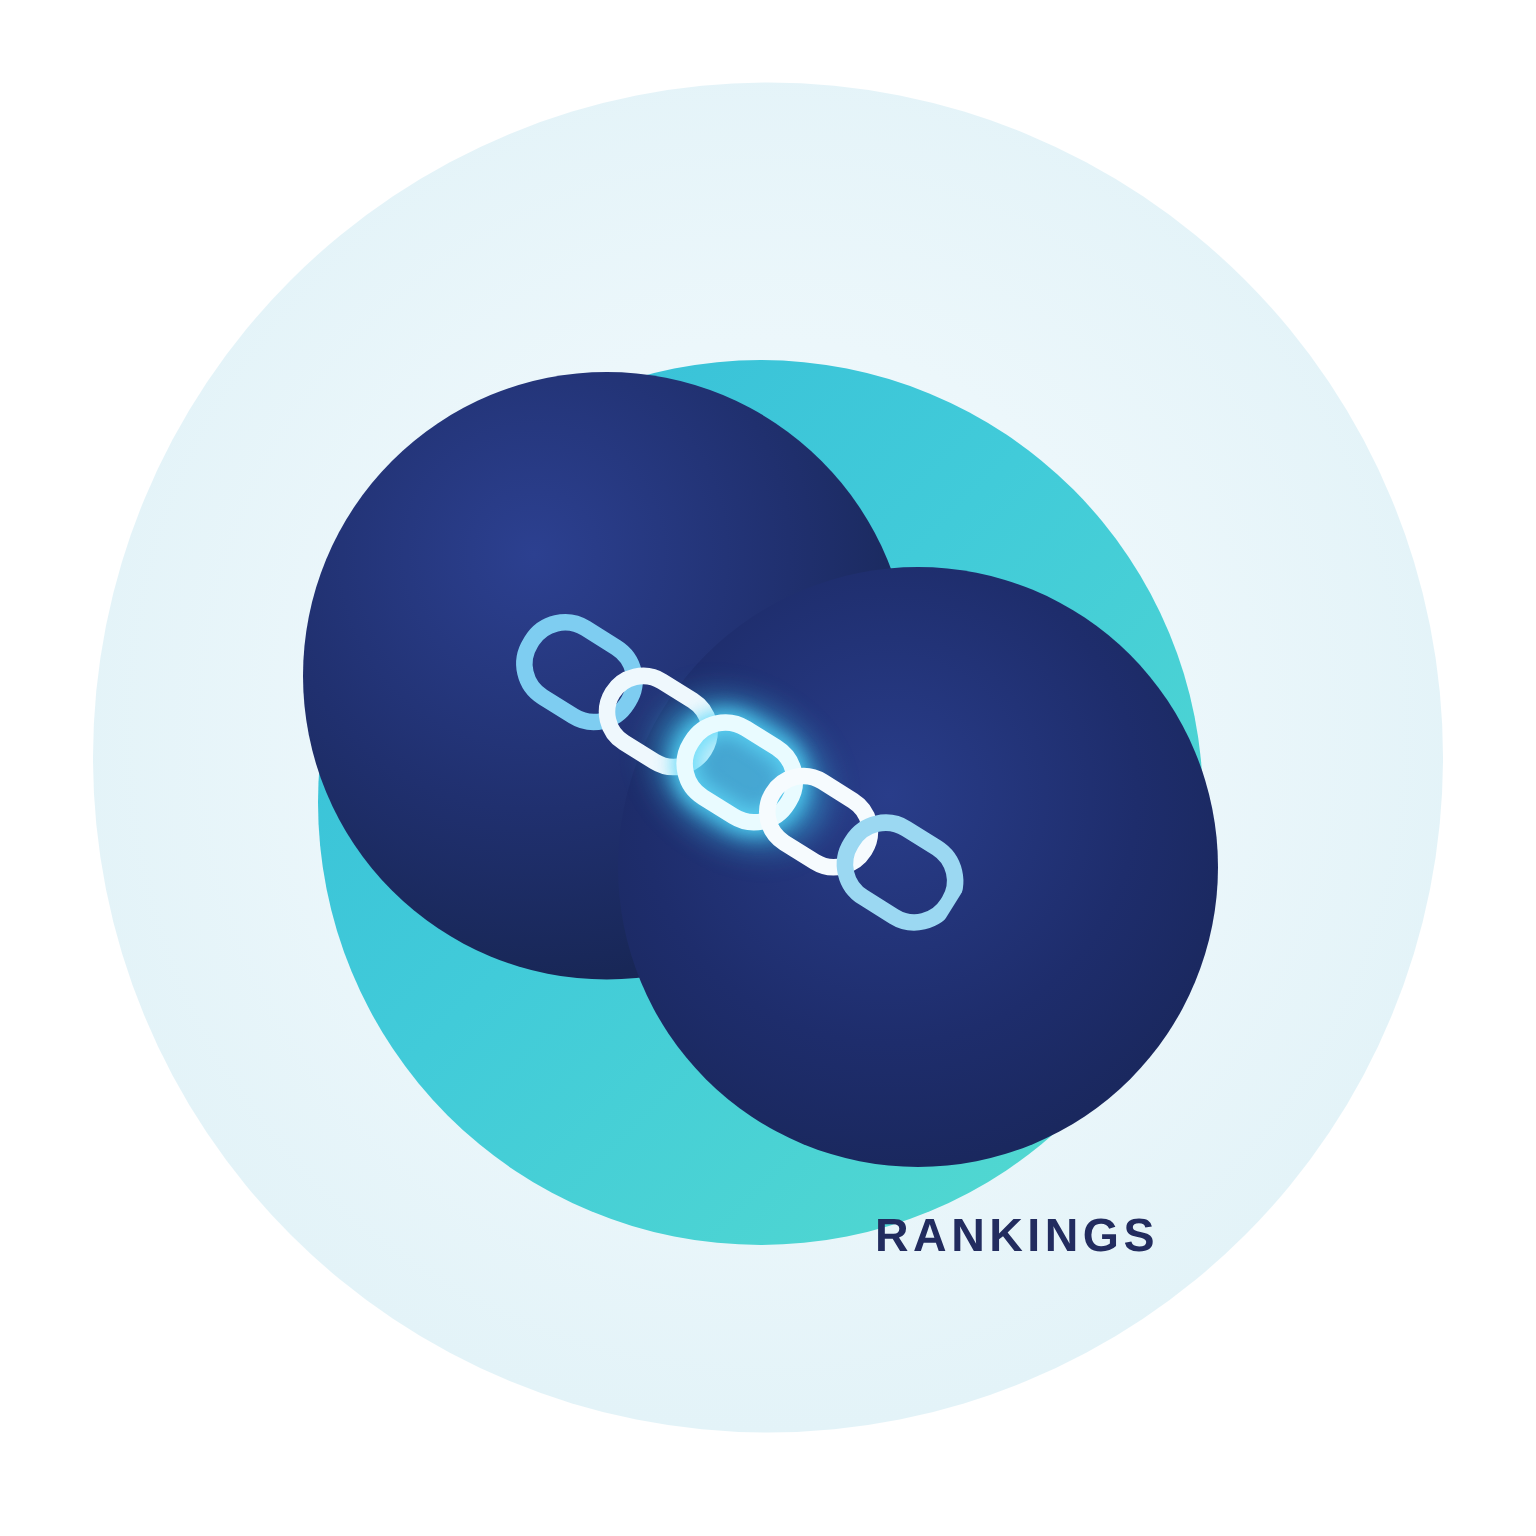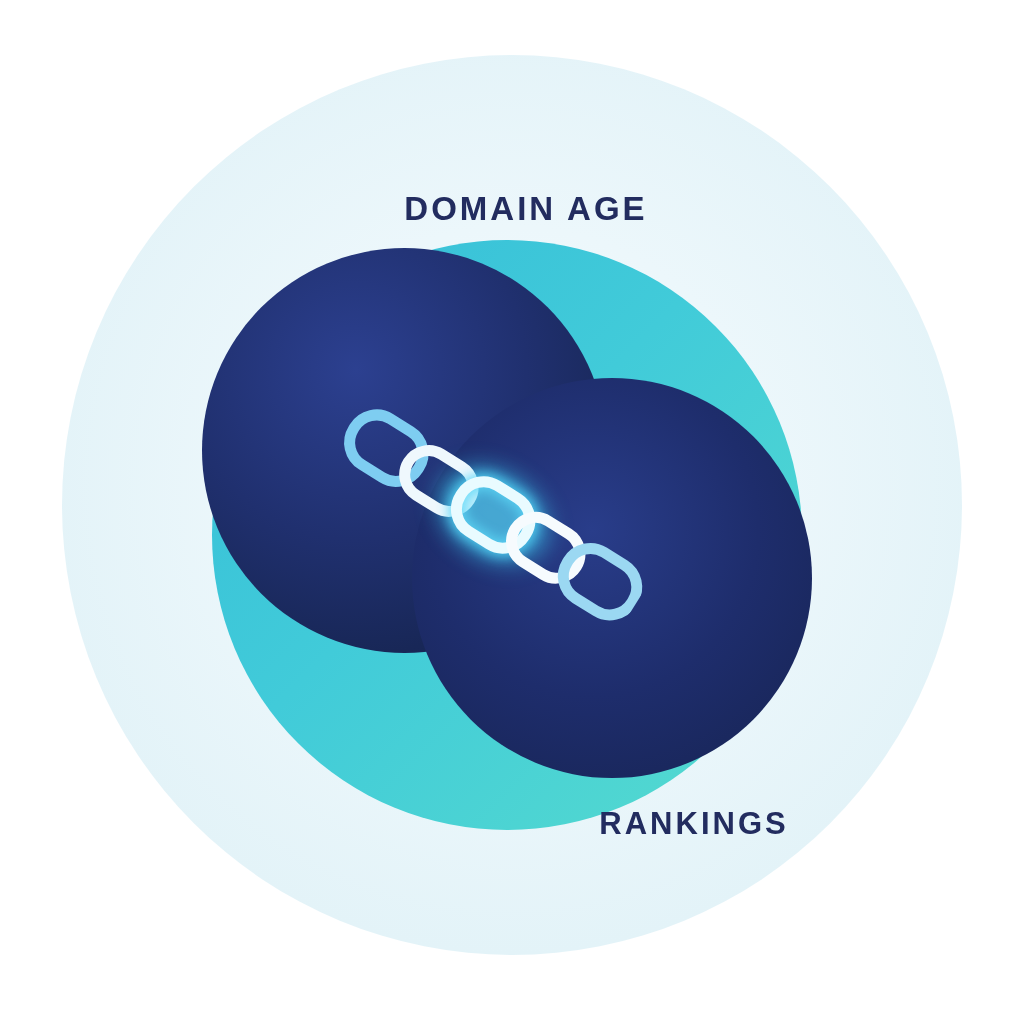--- a/index.html
+++ b/index.html
@@ -55,21 +55,20 @@
     letter-spacing: 3px;
     white-space: nowrap;
   }
   .label-top {
     left: 526px; top: 190px;
     font-size: 33px;
   }
   .label-bottom {
     left: 678px; top: 806px;
     font-size: 31px;
-    margin-left: 16px;
   }
 </style>
 </head>
 <body>
 
 <div class="canvas">
 
   <div class="halo"></div>
 
   <div class="teal"></div>
@@ -96,17 +95,16 @@
 
       <rect x="134" y="49" width="76" height="54" rx="26" fill="none" stroke="#54d7f8" stroke-width="17" opacity="0.85" filter="url(#midGlow)"></rect>
       <rect x="134" y="49" width="76" height="54" rx="26" fill="rgba(110,220,250,0.35)" stroke="#e9fbff" stroke-width="11"></rect>
 
       <rect x="198" y="52" width="72" height="48" rx="24" fill="none" stroke="#f6fbfe" stroke-width="11"></rect>
 
       <rect x="260" y="49" width="76" height="54" rx="26" fill="none" stroke="#9bd8f2" stroke-width="11"></rect>
     </svg>
   </div>
 
-  <div class="label label-top">DOMAIN AGE</div>
 
   <div class="label label-bottom">RANKINGS</div>
 
 </div>
 
 </body></html>

